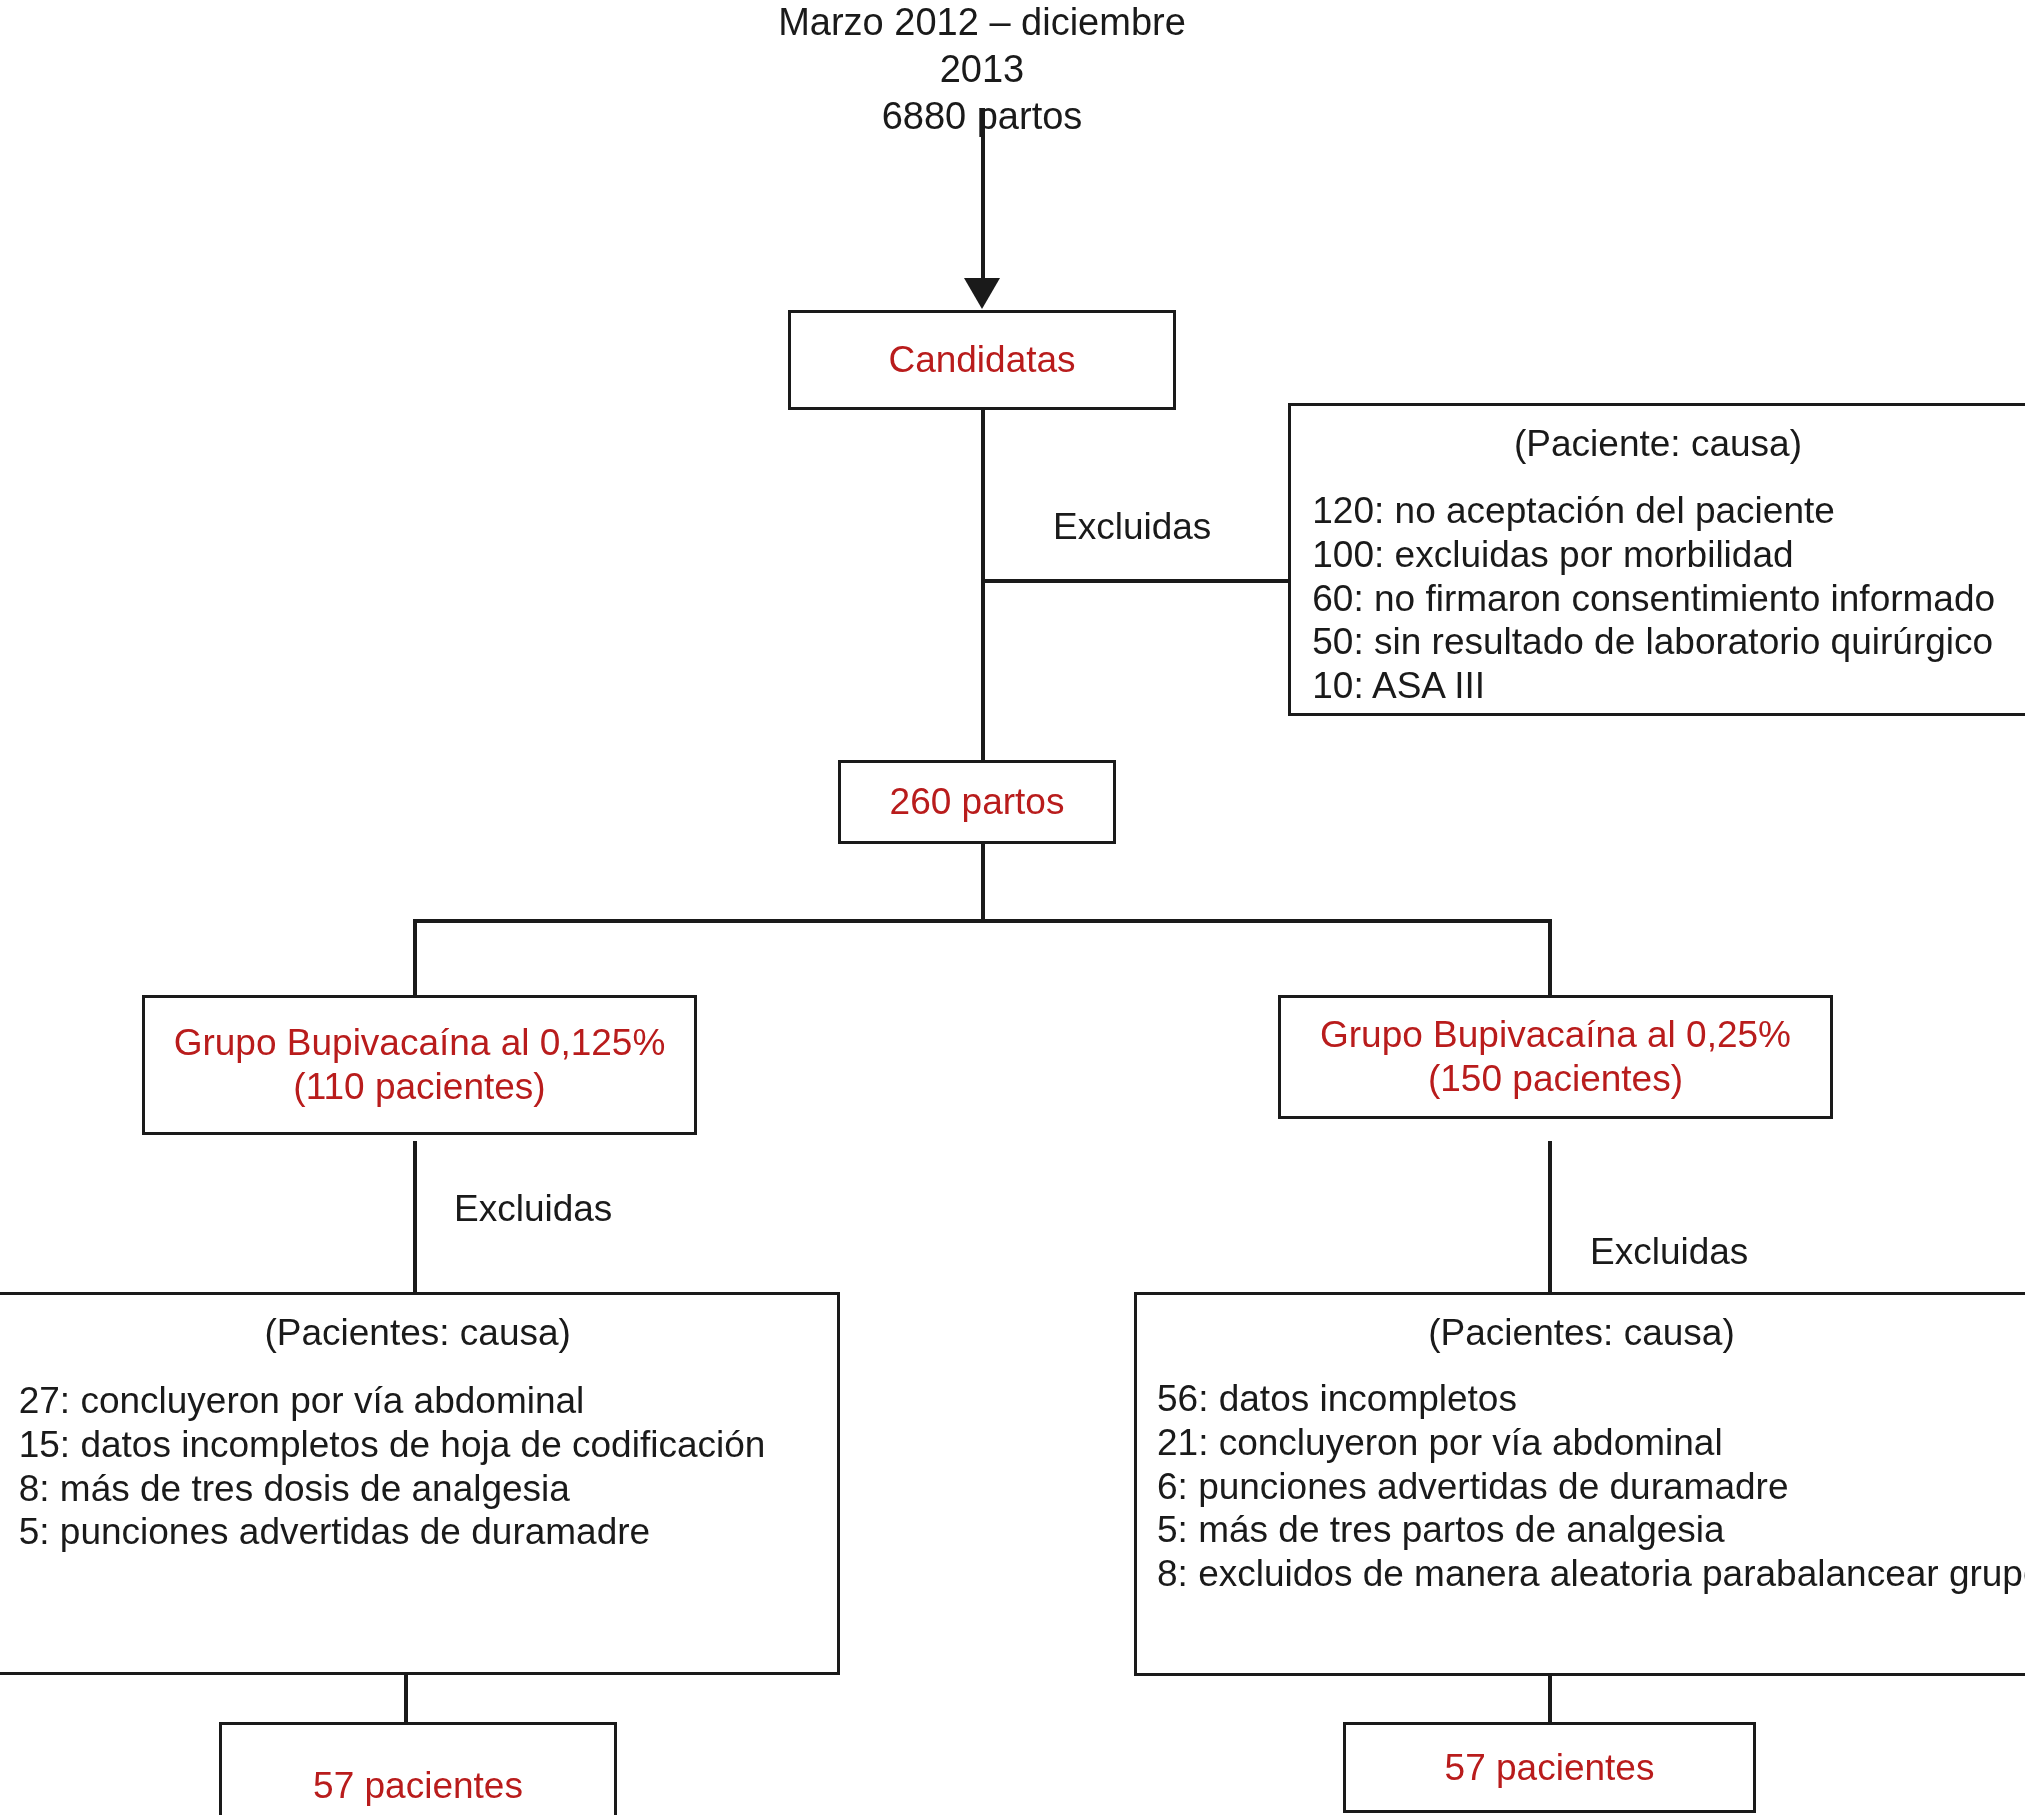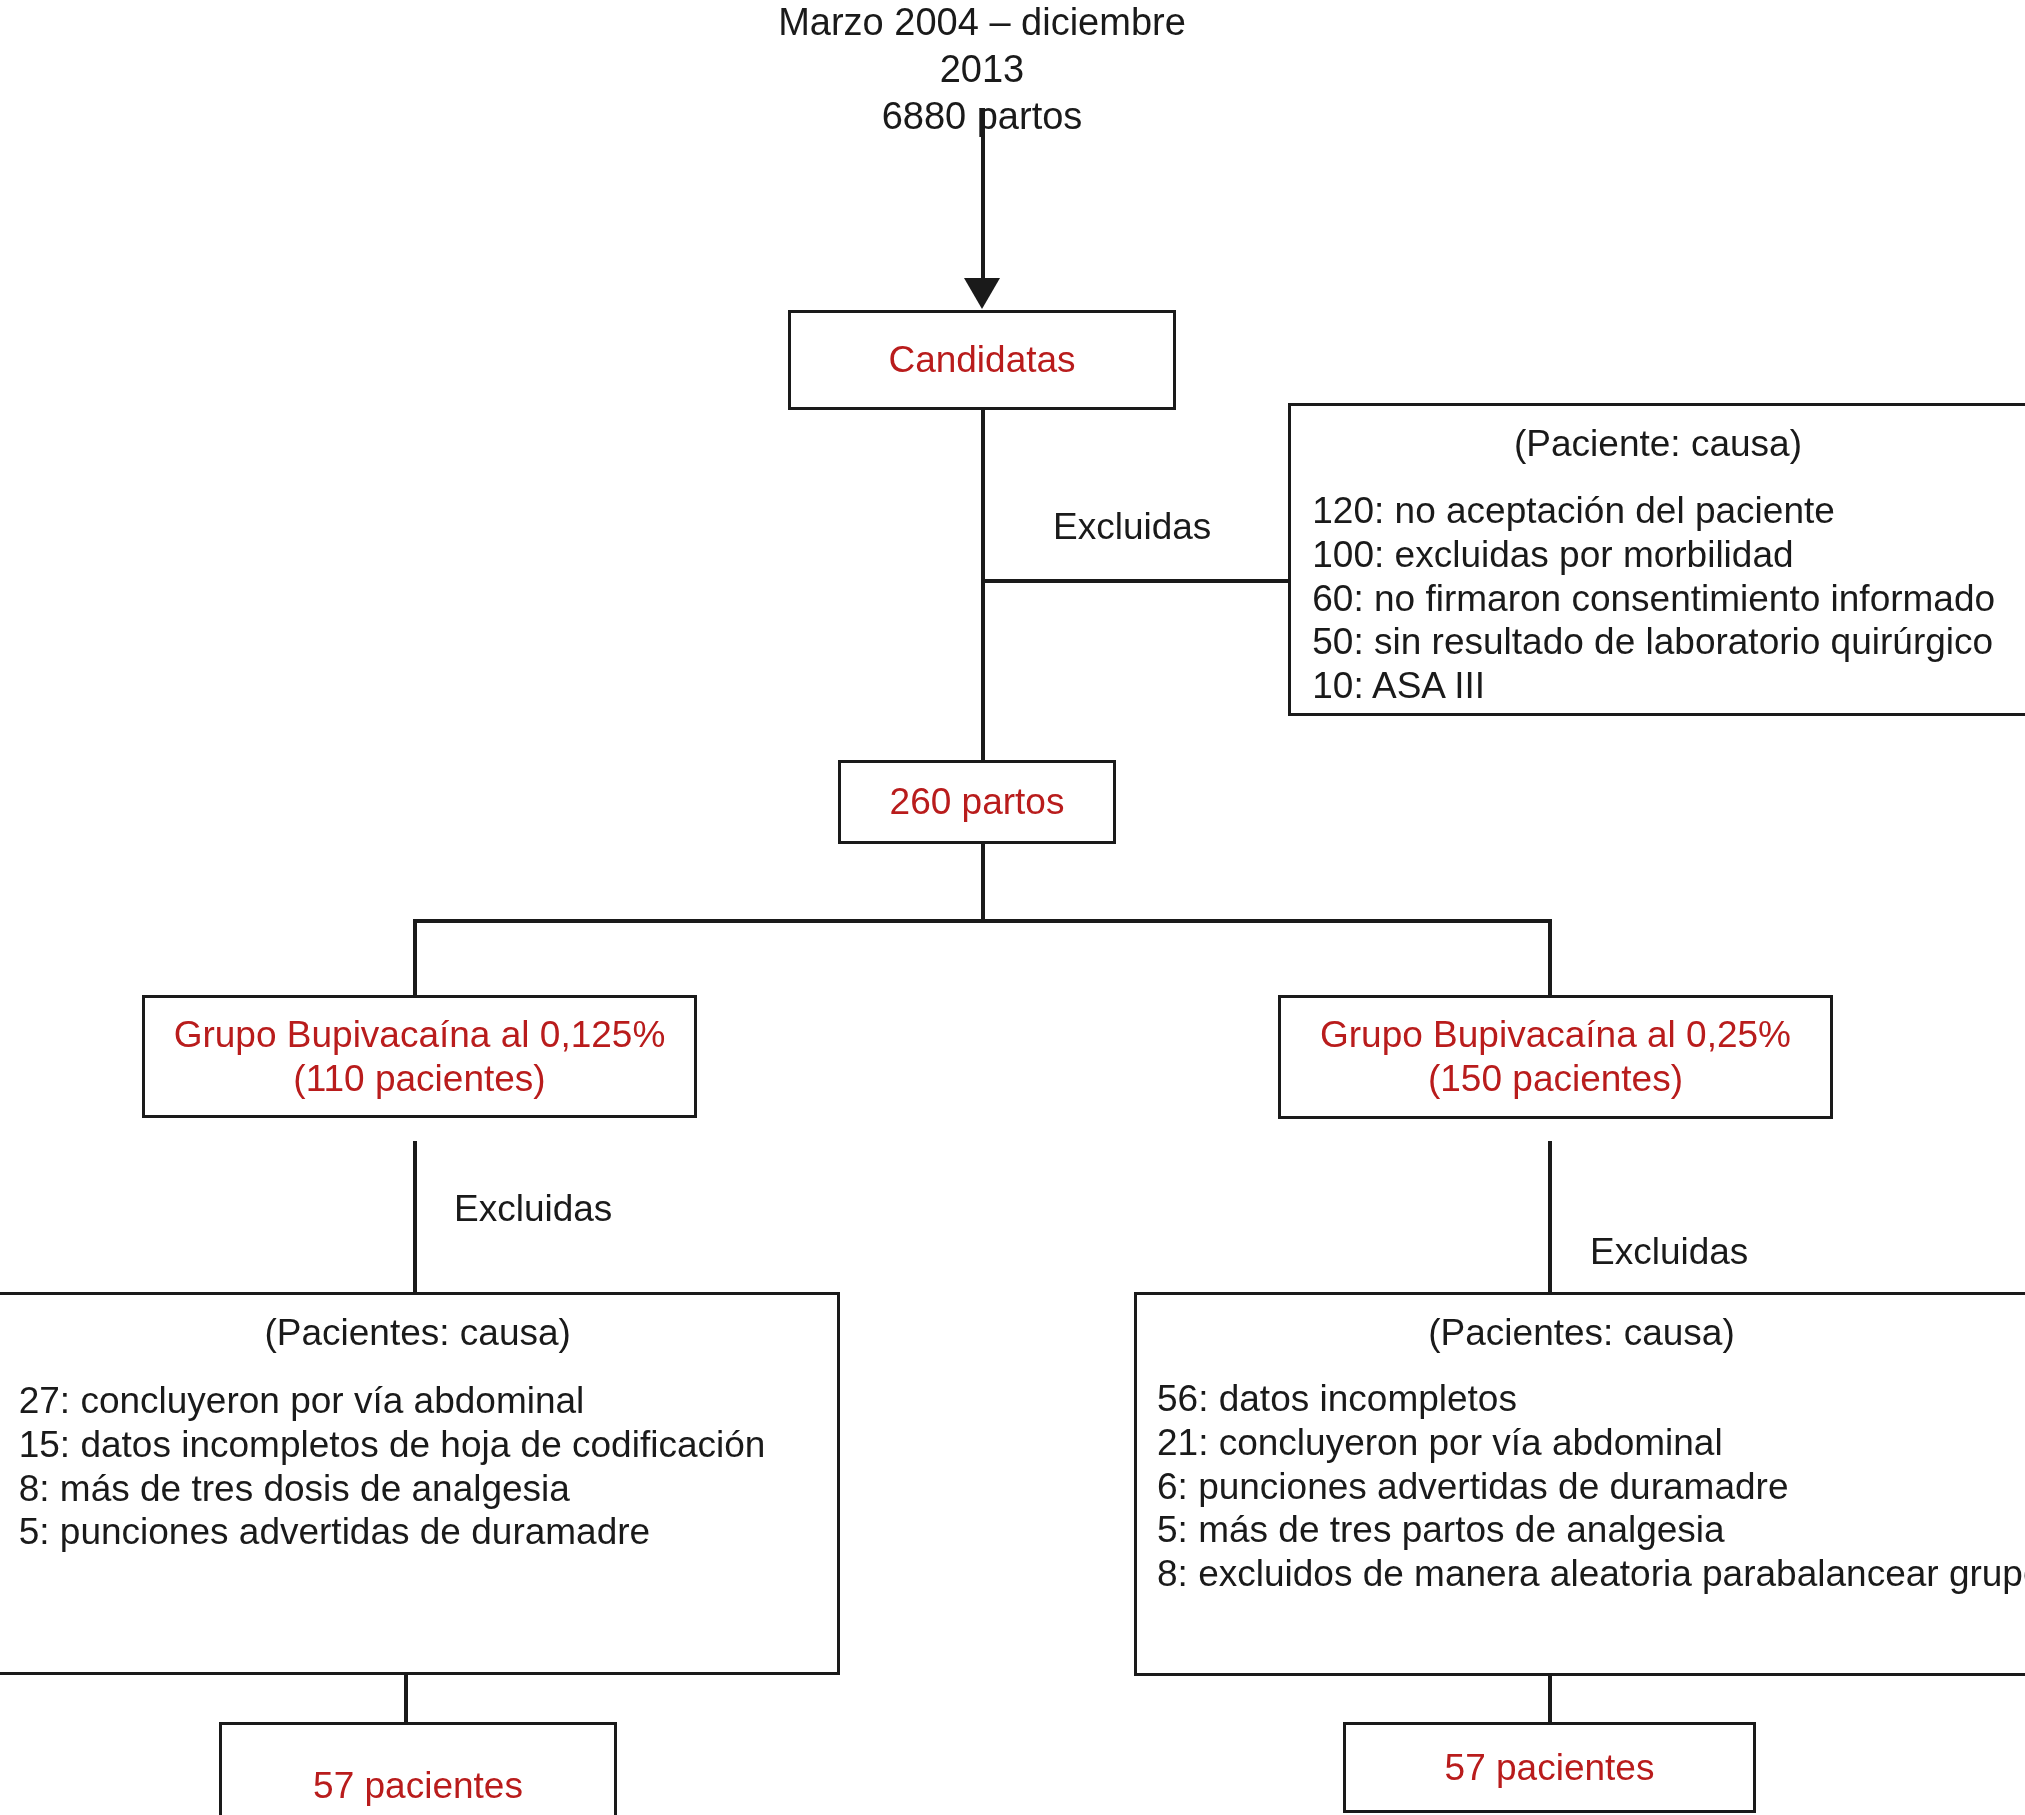--- a/index.html
+++ b/index.html
@@ -90,21 +90,21 @@
     line-height: 1.18;
     white-space: nowrap;
   }
 </style>
 </head>
 <body>
 
 <div id="canvas">
 
   <div class="title-block" style="left:733px; top:-1.4px; width:498px;">
-    <div>Marzo 2004 – diciembre 2013</div>
+    <div>Marzo 2012 – diciembre 2013</div>
     <div>6880 partos</div>
   </div>
 
   <div class="edge-v" style="left:981px; top:108px; height:171px;"></div>
   <div class="arrow-head" style="left:964px; top:278px;"></div>
 
   <div class="node" style="left:788px; top:310px; width:388px; height:100px;">
     <div class="line">Candidatas</div>
   </div>
 
@@ -127,21 +127,21 @@
 
   <div class="node" style="left:838px; top:760px; width:278px; height:84px;">
     <div class="line">260 partos</div>
   </div>
 
   <div class="edge-v" style="left:981px; top:844px; height:78px;"></div>
   <div class="edge-h" style="left:413px; top:919px; width:1139px;"></div>
   <div class="edge-v" style="left:413px; top:919px; height:78px;"></div>
   <div class="edge-v" style="left:1548px; top:919px; height:78px;"></div>
 
-  <div class="node" style="left:142px; top:995px; width:555px; height:123px;">
+  <div class="node" style="left:142px; top:995px; width:555px; height:140px;">
     <div class="line">Grupo Bupivacaína al 0,125%</div>
     <div class="line">(110 pacientes)</div>
   </div>
 
   <div class="node" style="left:1278px; top:995px; width:555px; height:124px;">
     <div class="line">Grupo Bupivacaína al 0,25%</div>
     <div class="line">(150 pacientes)</div>
   </div>
 
   <div class="edge-v" style="left:413px; top:1141px; height:153px;"></div>

